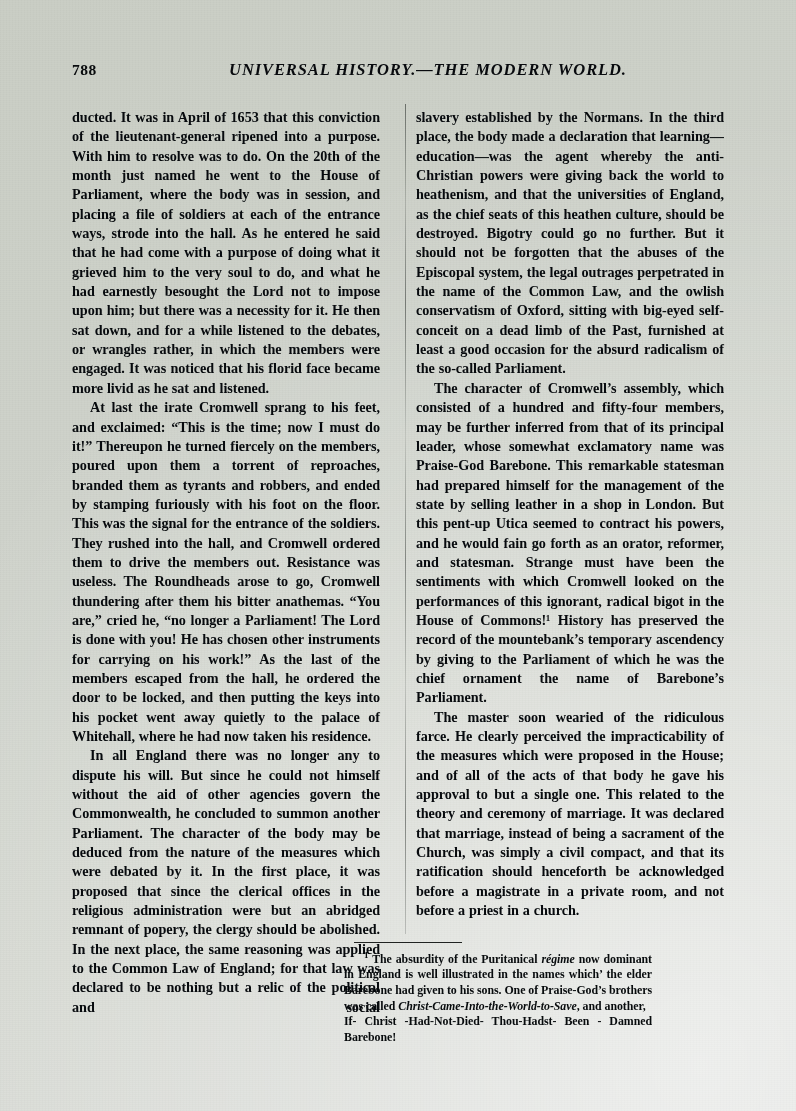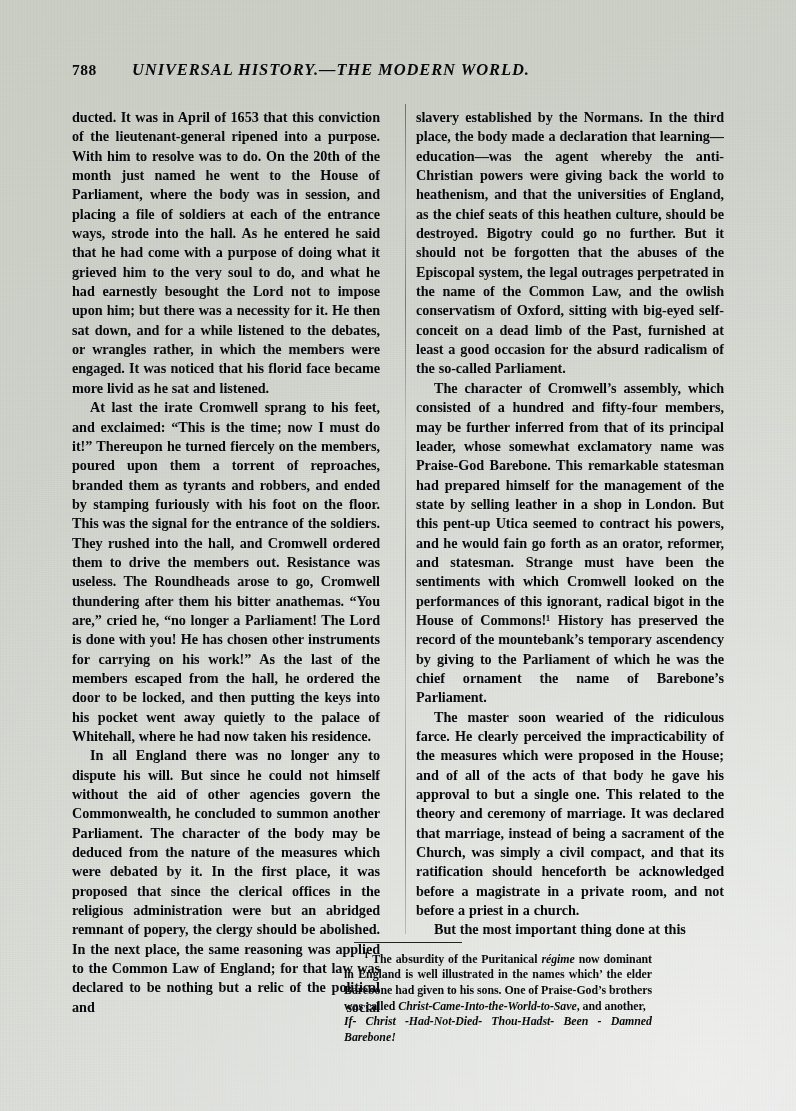--- a/index.html
+++ b/index.html
@@ -56,21 +56,21 @@
     font-size: 15.5px;
     font-weight: bold;
     letter-spacing: 0.5px;
     color: #16181a;
   }
   .head-title {
     position: absolute;
     left: 60px;
     top: 0;
     width: 592px;
-    text-align: left;
+    text-align: center;
     font-style: italic;
     font-weight: bold;
     font-size: 16.5px;
     letter-spacing: 0.9px;
     color: #15171a;
     white-space: nowrap;
   }
 
   
   .columns {
@@ -146,21 +146,20 @@
   }
   p.fn .marker {
     font-size: 9px;
     vertical-align: 5px;
     font-weight: 700;
   }
   .it { font-style: italic; margin-top: 25px; }
   .fn-names {
     display: block;
     text-indent: 0;
-    font-style: italic;
   }
   
   .inked {
     filter: blur(0.22px) contrast(1.12);
   }
 </style>
 </head>
 <body>
 
 <div class="page"></div>
@@ -179,21 +178,20 @@
     <div class="col col-left">
       <p class="para first">ducted.  It was in April of 1653 that this conviction of the lieutenant-general ripened into a purpose.  With him to resolve was to do.  On the 20th of the month just named he went to the House of Parliament, where the body was in session, and placing a file of soldiers at each of the entrance ways, strode into the hall.  As he entered he said that he had come with a purpose of doing what it grieved him to the very soul to do, and what he had earnestly besought the Lord not to impose upon him; but there was a necessity for it.  He then sat down, and for a while listened to the debates, or wrangles rather, in which the members were engaged.  It was noticed that his florid face became more livid as he sat and listened.</p>
       <p class="para">At last the irate Cromwell sprang to his feet, and exclaimed: “This is the time; now I must do it!”  Thereupon he turned fiercely on the members, poured upon them a torrent of reproaches, branded them as tyrants and robbers, and ended by stamping furiously with his foot on the floor.  This was the signal for the entrance of the soldiers.  They rushed into the hall, and Cromwell ordered them to drive the members out.  Resistance was useless.  The Roundheads arose to go, Cromwell thundering after them his bitter anathemas.  “You are,” cried he, “no longer a Parliament!  The Lord is done with you!  He has chosen other instruments for carrying on his work!”  As the last of the members escaped from the hall, he ordered the door to be locked, and then putting the keys into his pocket went away quietly to the palace of Whitehall, where he had now taken his residence.</p>
       <p class="para lastline-justify">In all England there was no longer any to dispute his will.  But since he could not himself without the aid of other agencies govern the Commonwealth, he concluded to summon another Parliament.  The character of the body may be deduced from the nature of the measures which were debated by it.  In the first place, it was proposed that since the clerical offices in the religious administration were but an abridged remnant of popery, the clergy should be abolished.  In the next place, the same reasoning was applied to the Common Law of England; for that law was declared to be nothing but a relic of the political and social</p>
     </div>
 
     <div class="col col-right">
       <p class="para first">slavery established by the Normans.  In the third place, the body made a declaration that learning—education—was the agent whereby the anti-Christian powers were giving back the world to heathenism, and that the universities of England, as the chief seats of this heathen culture, should be destroyed.  Bigotry could go no further.  But it should not be forgotten that the abuses of the Episcopal system, the legal outrages perpetrated in the name of the Common Law, and the owlish conservatism of Oxford, sitting with big-eyed self-conceit on a dead limb of the Past, furnished at least a good occasion for the absurd radicalism of the so-called Parliament.</p>
       <p class="para">The character of Cromwell’s assembly, which consisted of a hundred and fifty-four members, may be further inferred from that of its principal leader, whose somewhat exclamatory name was Praise-God Barebone.  This remarkable statesman had prepared himself for the management of the state by selling leather in a shop in London.  But this pent-up Utica seemed to contract his powers, and he would fain go forth as an orator, reformer, and statesman.  Strange must have been the sentiments with which Cromwell looked on the performances of this ignorant, radical bigot in the House of Commons!¹  History has preserved the record of the mountebank’s temporary ascendency by giving to the Parliament of which he was the chief ornament the name of Barebone’s Parliament.</p>
       <p class="para">The master soon wearied of the ridiculous farce.  He clearly perceived the impracticability of the measures which were proposed in the House; and of all of the acts of that body he gave his approval to but a single one.  This related to the theory and ceremony of marriage.  It was declared that marriage, instead of being a sacrament of the Church, was simply a civil compact, and that its ratification should henceforth be acknowledged before a magistrate in a private room, and not before a priest in a church.</p>
-      <p class="para">But the most important thing done at this</p>
     </div>
 
   </div>
 
   <div class="footnote" id="footnote-block" style="top: 941.781px;">
     <div class="footnote-rule"></div>
     <p class="fn">
       <span class="marker">1</span>
       <span>The absurdity of the Puritanical </span><span class="it">régime</span><span> now dominant in England is well illustrated in the names which’ the elder Barebone had given to his sons.  One of Praise-God’s brothers was called </span><span class="it">Christ-Came-Into-the-World-to-Save</span><span>, and another, </span><span class="fn-names">If- Christ -Had-Not-Died- Thou-Hadst- Been - Damned Barebone!</span>
     </p>

